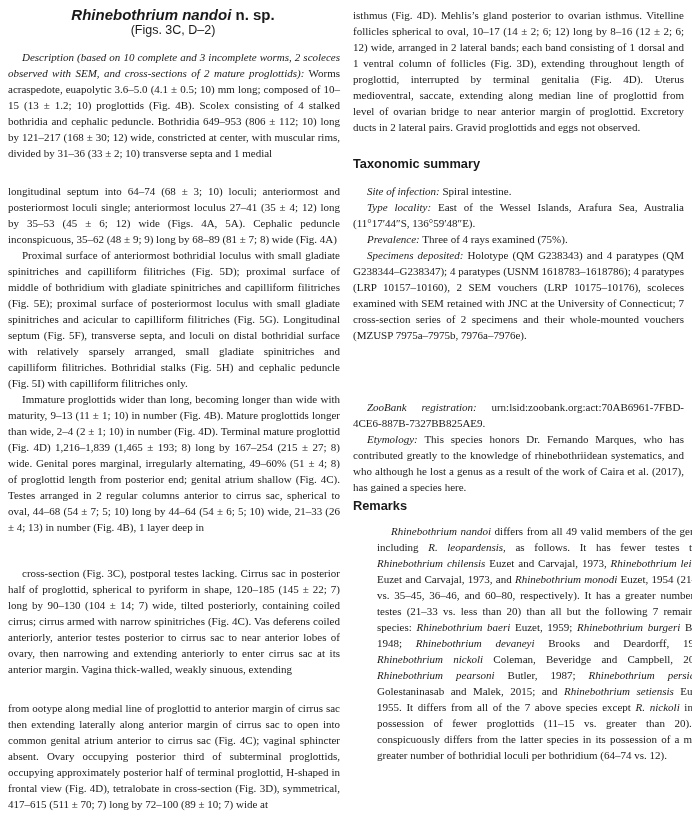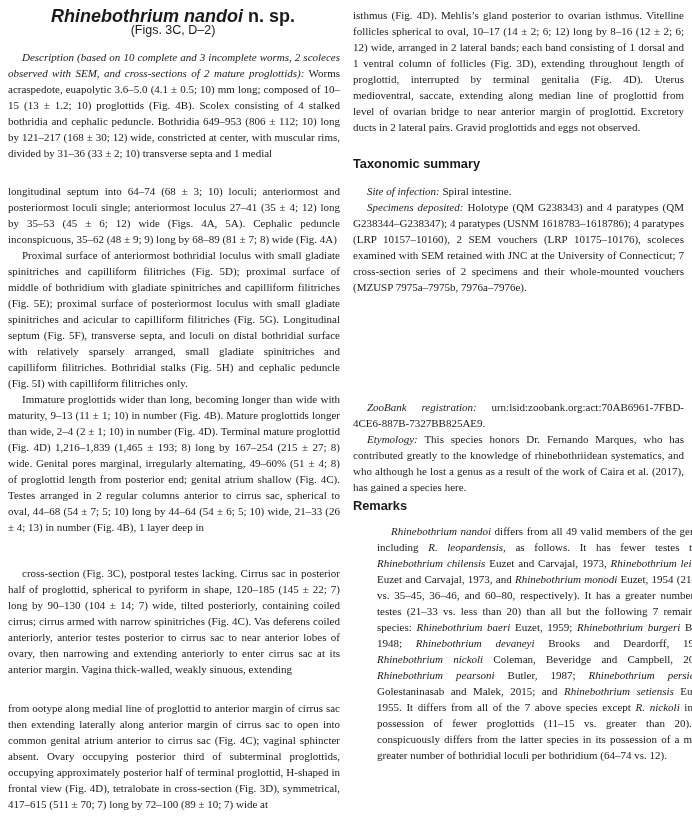--- a/index.html
+++ b/index.html
@@ -4,21 +4,21 @@
 <style>
   html, body { margin: 0; padding: 0; background: #ffffff; }
   body { width: 692px; height: 817px; position: relative; overflow: hidden;
          font-family: "Liberation Serif", serif; color: #1a1a1a; }
   .blk { position: absolute; font-size: 11px; line-height: 16px; text-align: justify; }
   .blk p { margin: 0; }
   .ind { text-indent: 14px; }
   .left { left: 8px; width: 332px; }
   .right { left: 353px; width: 331px; }
   .title { position: absolute; left: 0; width: 346px; text-align: center;
-           font-family: "Liberation Sans", sans-serif; font-weight: bold; font-size: 18px; top: 6px; }
+           font-family: "Liberation Sans", sans-serif; font-weight: bold; font-size: 15px; top: 6px; }
   .title i { font-style: italic; }
   .figs { position: absolute; left: 0; width: 346px; text-align: center;
           font-family: "Liberation Sans", sans-serif; font-size: 12.5px; top: 23px; }
   .heading { position: absolute; left: 353px; font-family: "Liberation Sans", sans-serif;
              font-weight: bold; font-size: 12.8px; }
   i { font-style: italic; }
   .last { text-align-last: left; }
 </style>
 </head>
 <body>
@@ -45,20 +45,22 @@
 </div>
 
 <div class="blk right" style="top:7px;">
   <p>isthmus (Fig. 4D). Mehlis’s gland posterior to ovarian isthmus. Vitelline follicles spherical to oval, 10–17 (14 ± 2; 6; 12) long by 8–16 (12 ± 2; 6; 12) wide, arranged in 2 lateral bands; each band consisting of 1 dorsal and 1 ventral column of follicles (Fig. 3D), extending throughout length of proglottid, interrupted by terminal genitalia (Fig. 4D). Uterus medioventral, saccate, extending along median line of proglottid from level of ovarian bridge to near anterior margin of proglottid. Excretory ducts in 2 lateral pairs. Gravid proglottids and eggs not observed.</p>
 </div>
 
 <div class="heading" style="top:156px;">Taxonomic summary</div>
 
 <div class="blk right" style="top:183px;">
   <p class="ind"><i>Site of infection:</i><span> Spiral intestine.</span></p>
+  <p class="ind"><i>Type locality:</i><span> East of the Wessel Islands, Arafura Sea, Australia (11°17′44″S, 136°59′48″E).</span></p>
+  <p class="ind"><i>Prevalence:</i><span> Three of 4 rays examined (75%).</span></p>
   <p class="ind"><i>Specimens deposited:</i><span> Holotype (QM G238343) and 4 paratypes (QM G238344–G238347); 4 paratypes (USNM 1618783–1618786); 4 paratypes (LRP 10157–10160), 2 SEM vouchers (LRP 10175–10176), scoleces examined with SEM retained with JNC at the University of Connecticut; 7 cross-section series of 2 specimens and their whole-mounted vouchers (MZUSP 7975a–7975b, 7976a–7976e).</span></p>
 </div>
 
 <div class="blk right" style="top:399px;">
   <p class="ind"><i>ZooBank registration:</i><span> urn:lsid:zoobank.org:act:70AB6961-7FBD-4CE6-887B-7327BB825AE9.</span></p>
   <p class="ind"><i>Etymology:</i><span> This species honors Dr. Fernando Marques, who has contributed greatly to the knowledge of rhinebothriidean systematics, and who although he lost a genus as a result of the work of Caira et al. (2017), has gained a species here.</span></p>
 </div>
 
 <div class="heading" style="top:498px;">Remarks</div>
 

